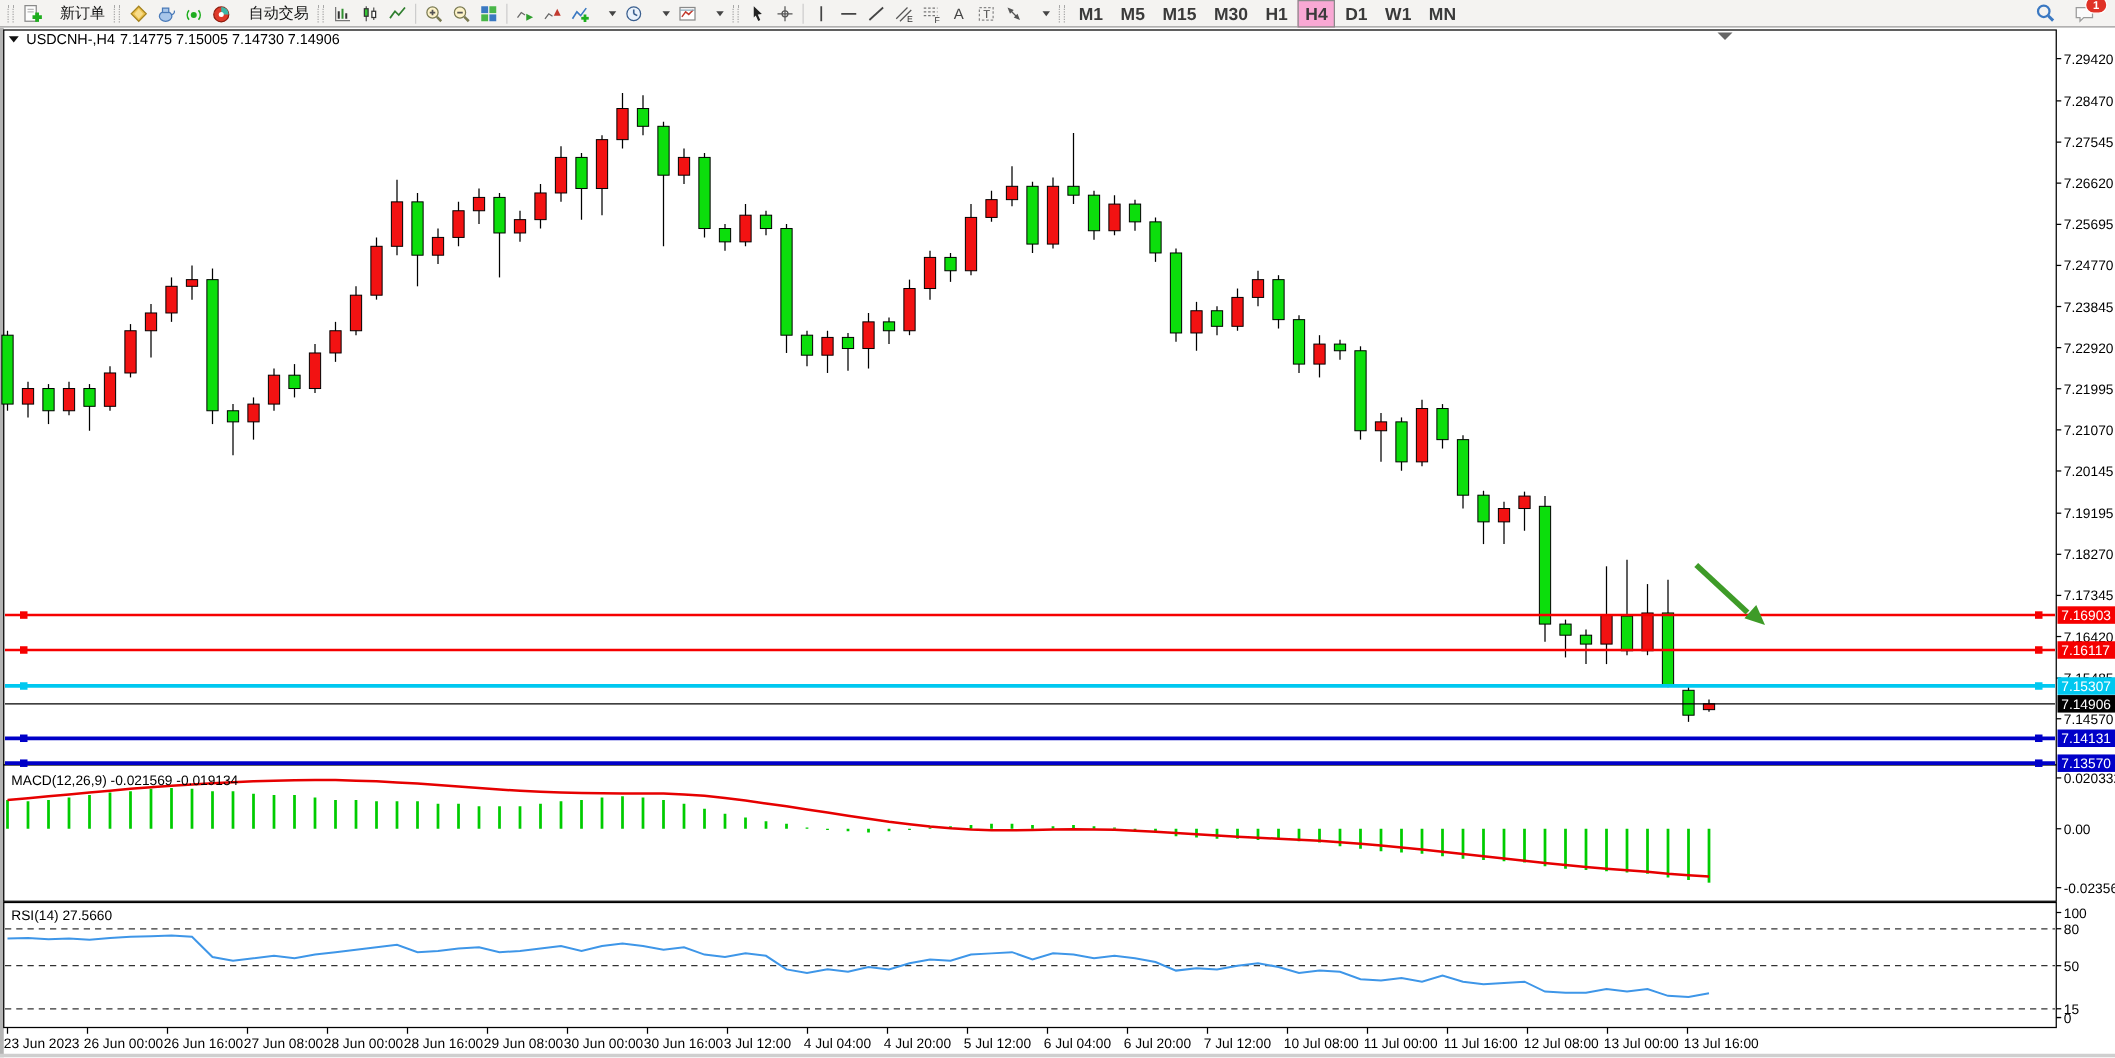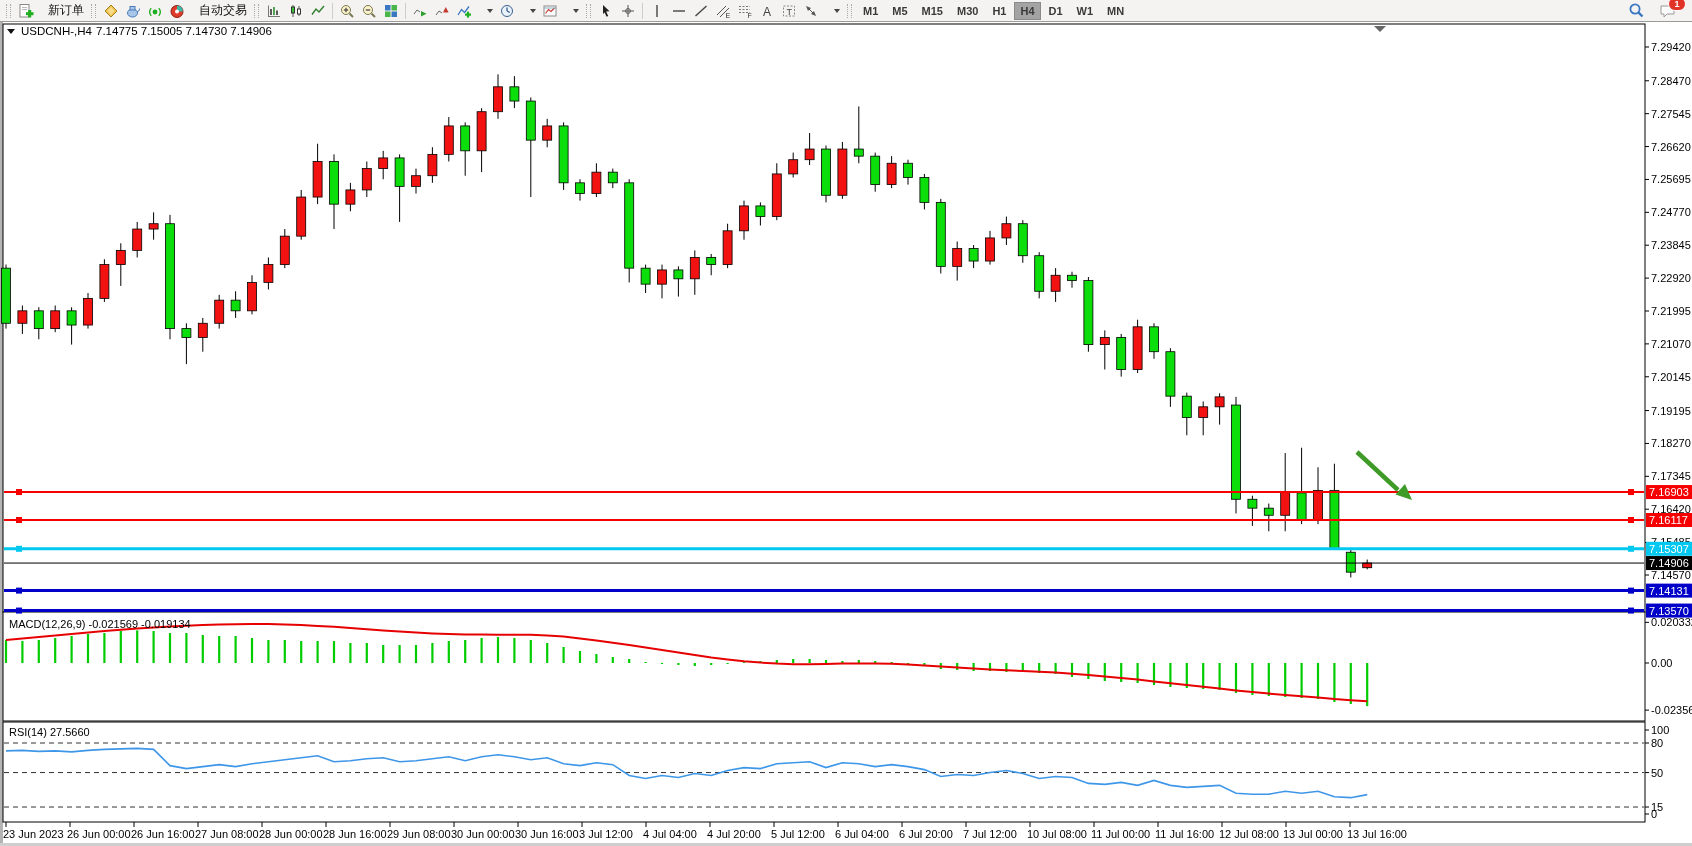--- a/index.html
+++ b/index.html
@@ -9,22 +9,22 @@
            border-bottom:1px solid #9b9b9b;display:flex;align-items:center;padding:0 4px 0 2px;
            box-sizing:border-box;z-index:5;}
   .tbtn{height:20px;min-width:22px;display:flex;align-items:center;justify-content:center;gap:14px;
         border:1px solid transparent;background:transparent;padding:0 2px;font-size:12px;color:#111;cursor:default;}
   .tbtn svg{display:block;}
   .grip{width:3px;height:14px;border-left:1px dotted #a8a8a8;border-right:1px dotted #a8a8a8;margin:0 4px;}
   .sep{width:1px;height:16px;background:#cdcdcd;margin:0 3px;}
   .caret{width:0;height:0;border-left:3px solid transparent;border-right:3px solid transparent;
          border-top:4px solid #444;margin-left:1px;}
   #timeframes{display:flex;align-items:center;}
-  .tf{font-size:11px;font-weight:bold;color:#3a3a3a;padding:2px 5px;margin:0 1px;border:1px solid transparent;}
-  .tf.active{background:#a3a3a3;border:1px solid #8a8a8a;}
+  .tf{font-size:14px;font-weight:bold;color:#3a3a3a;padding:2px 5px;margin:0 1px;border:1px solid transparent;}
+  .tf.active{background:#f9a8d4;border:1px solid #8a8a8a;}
   #tb-right{margin-left:auto;display:flex;align-items:center;gap:8px;margin-right:8px;}
   .chatwrap{position:relative;}
   .badge{position:absolute;top:-5px;right:-7px;min-width:12px;height:12px;border-radius:7px;background:#e03226;
          color:#fff;font-size:9px;font-weight:bold;display:flex;align-items:center;justify-content:center;
          padding:0 2px;border:1px solid #fff;}
   #chart-svg{position:absolute;top:22px;left:0;}
   #chart-svg text{font-family:"Liberation Sans",sans-serif;}
 </style>
 </head>
 <body>

